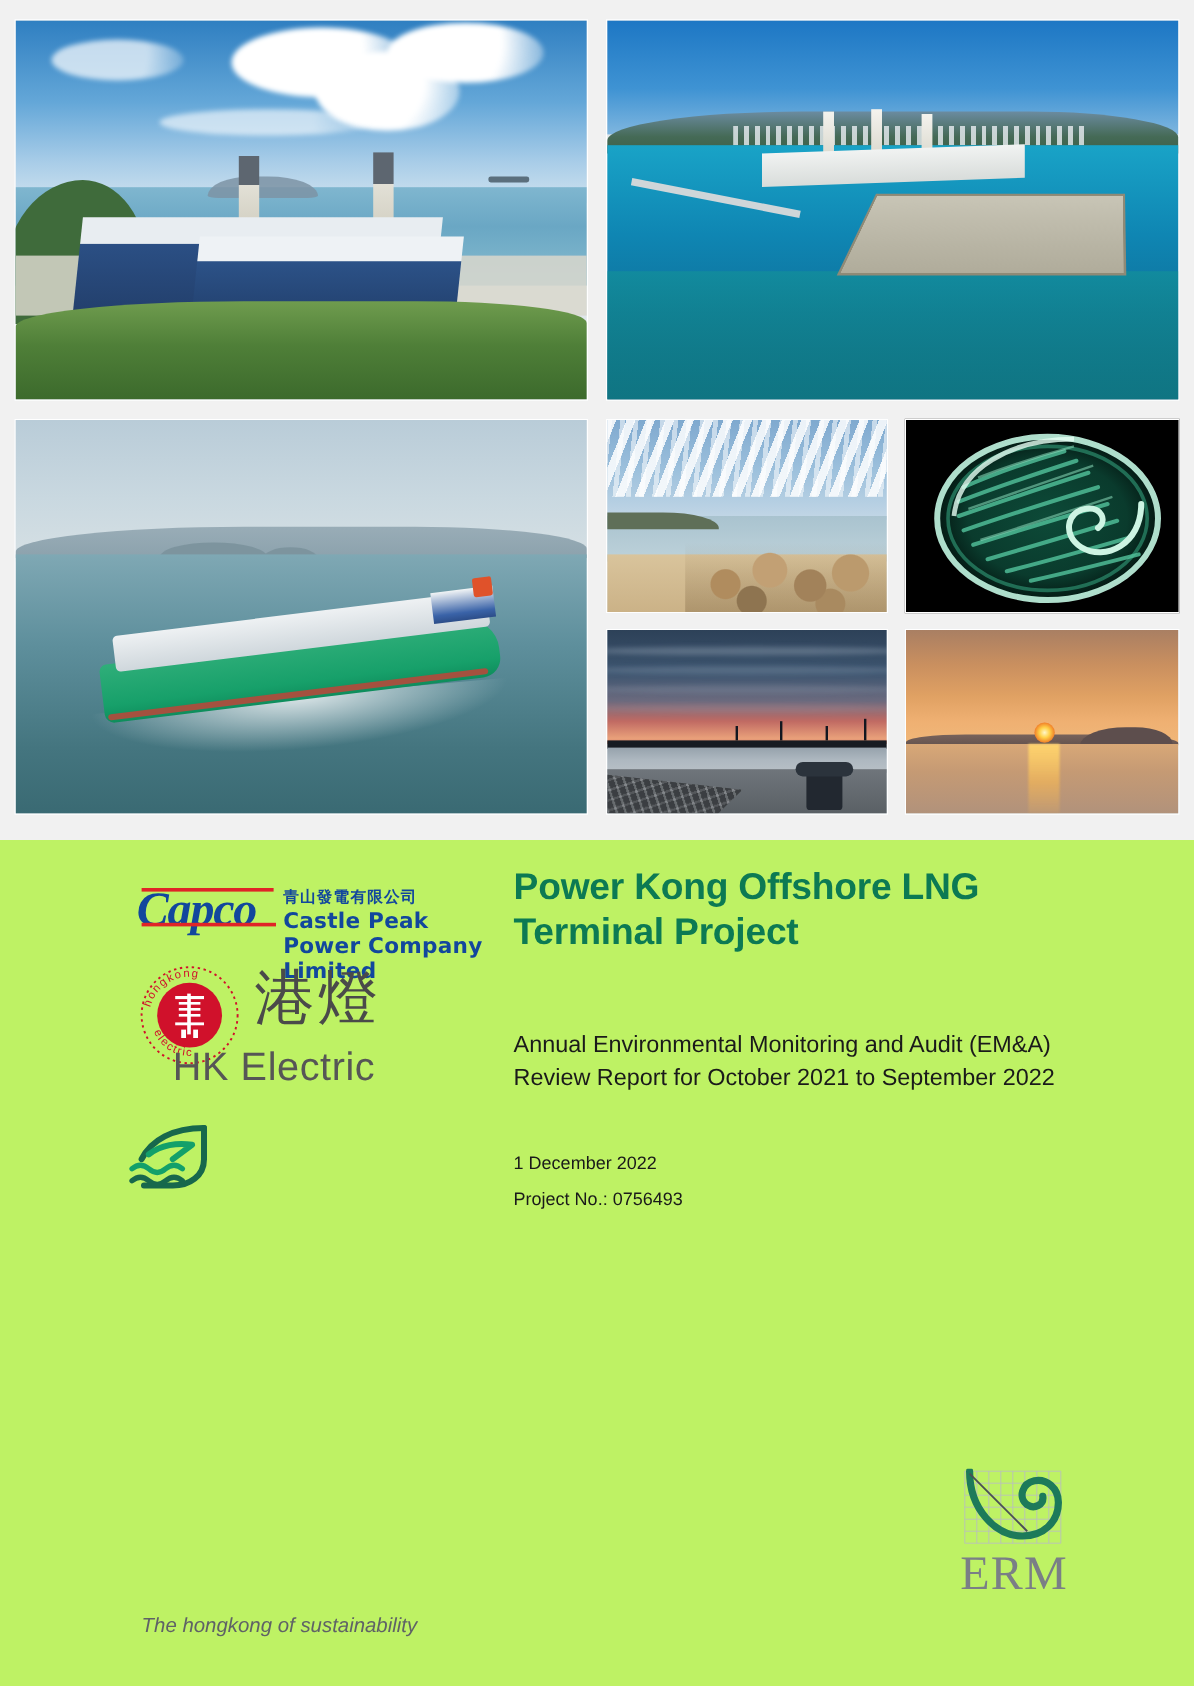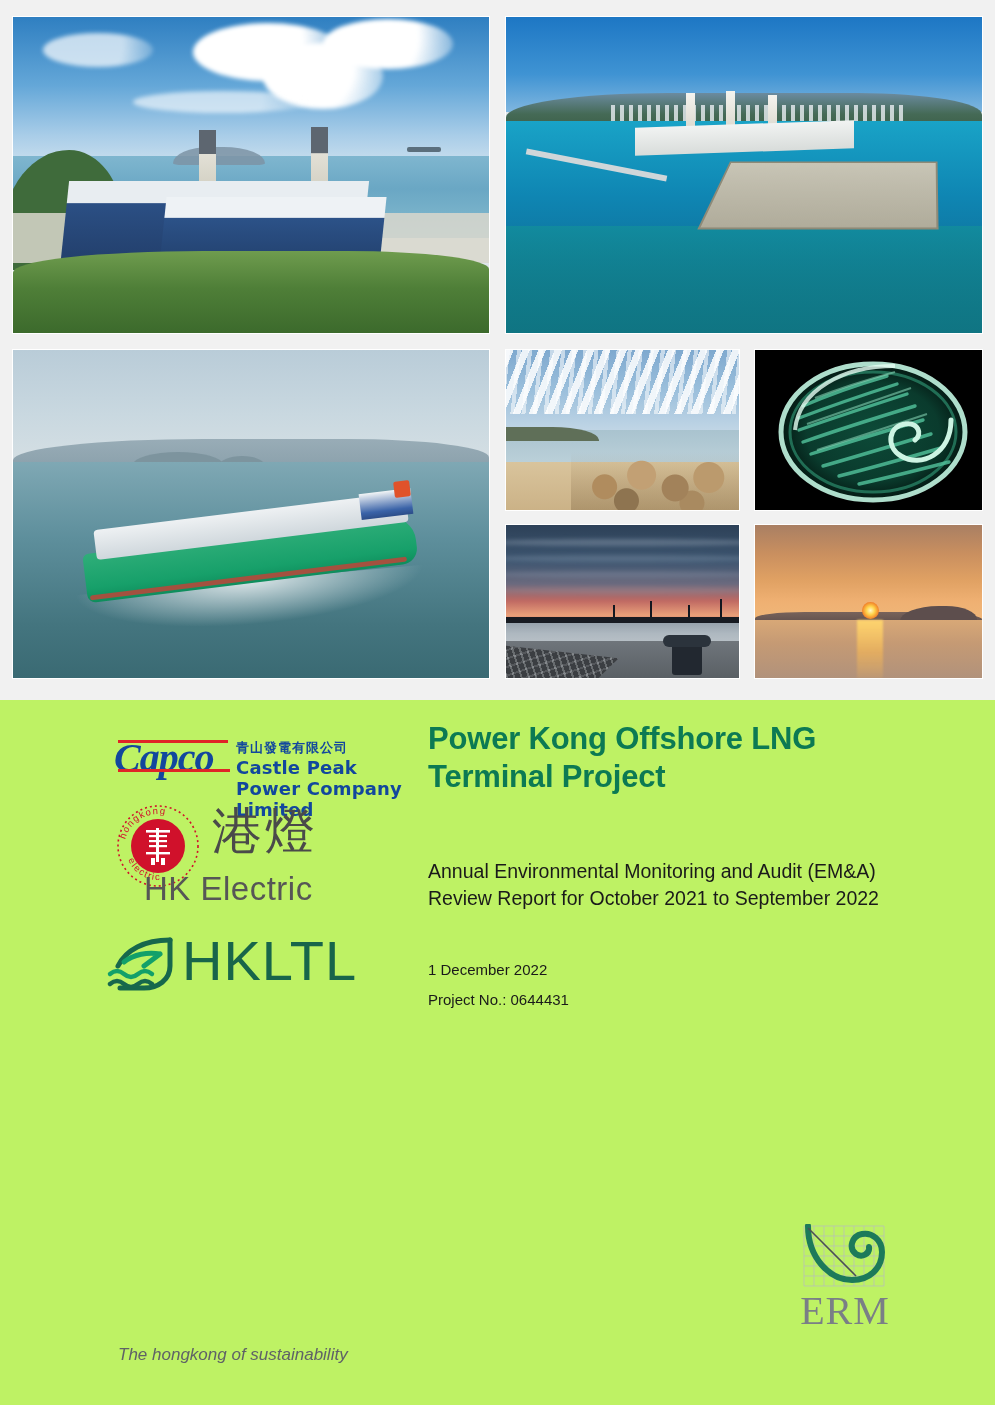--- a/index.html
+++ b/index.html
@@ -551,30 +551,29 @@
     <div class="hkltl">
       <div class="hkltl-mark">
         <svg viewBox="0 0 76 56" width="76" height="56" aria-hidden="true">
           <path d="M66 4 L66 30 C66 44 54 52 40 52 L16 52" fill="none" stroke="#17684c" stroke-width="5" stroke-linecap="round"></path>
           <path d="M66 4 C40 4 22 14 14 30" fill="none" stroke="#17684c" stroke-width="5" stroke-linecap="round"></path>
           <path d="M20 26 C30 18 44 16 56 18 L40 30 L56 18" fill="none" stroke="#12a06a" stroke-width="5" stroke-linecap="round" stroke-linejoin="round"></path>
           <path d="M6 38 q7 -6 14 0 q7 6 14 0 q7 -6 14 0" fill="none" stroke="#12a06a" stroke-width="4.4" stroke-linecap="round"></path>
           <path d="M6 48 q7 -6 14 0 q7 6 14 0 q7 -6 14 0" fill="none" stroke="#17684c" stroke-width="4.4" stroke-linecap="round"></path>
         </svg>
       </div>
-      <div class="hkltl-word">HKLTL</div>
     </div>
 
   </div>
 
   <div class="text-col">
     <h1 class="doc-title">Power Kong Offshore LNG Terminal Project</h1>
     <p class="doc-subtitle">Annual Environmental Monitoring and Audit (EM&amp;A) Review Report for October 2021 to September 2022</p>
     <p class="doc-date">1 December 2022</p>
-    <p class="doc-projno">Project No.: 0644431</p>
+    <p class="doc-projno">Project No.: 0756493</p>
   </div>
 
   <div class="tagline">The hongkong of sustainability</div>
 
   <div class="erm">
     <svg viewBox="0 0 110 70" width="110" height="70" aria-hidden="true">
       <g stroke="#b9bcc1" stroke-width="0.7">
         <line x1="14" y1="2" x2="14" y2="62"></line>
           <line x1="24" y1="2" x2="24" y2="62"></line>
         <line x1="34" y1="2" x2="34" y2="62"></line>

